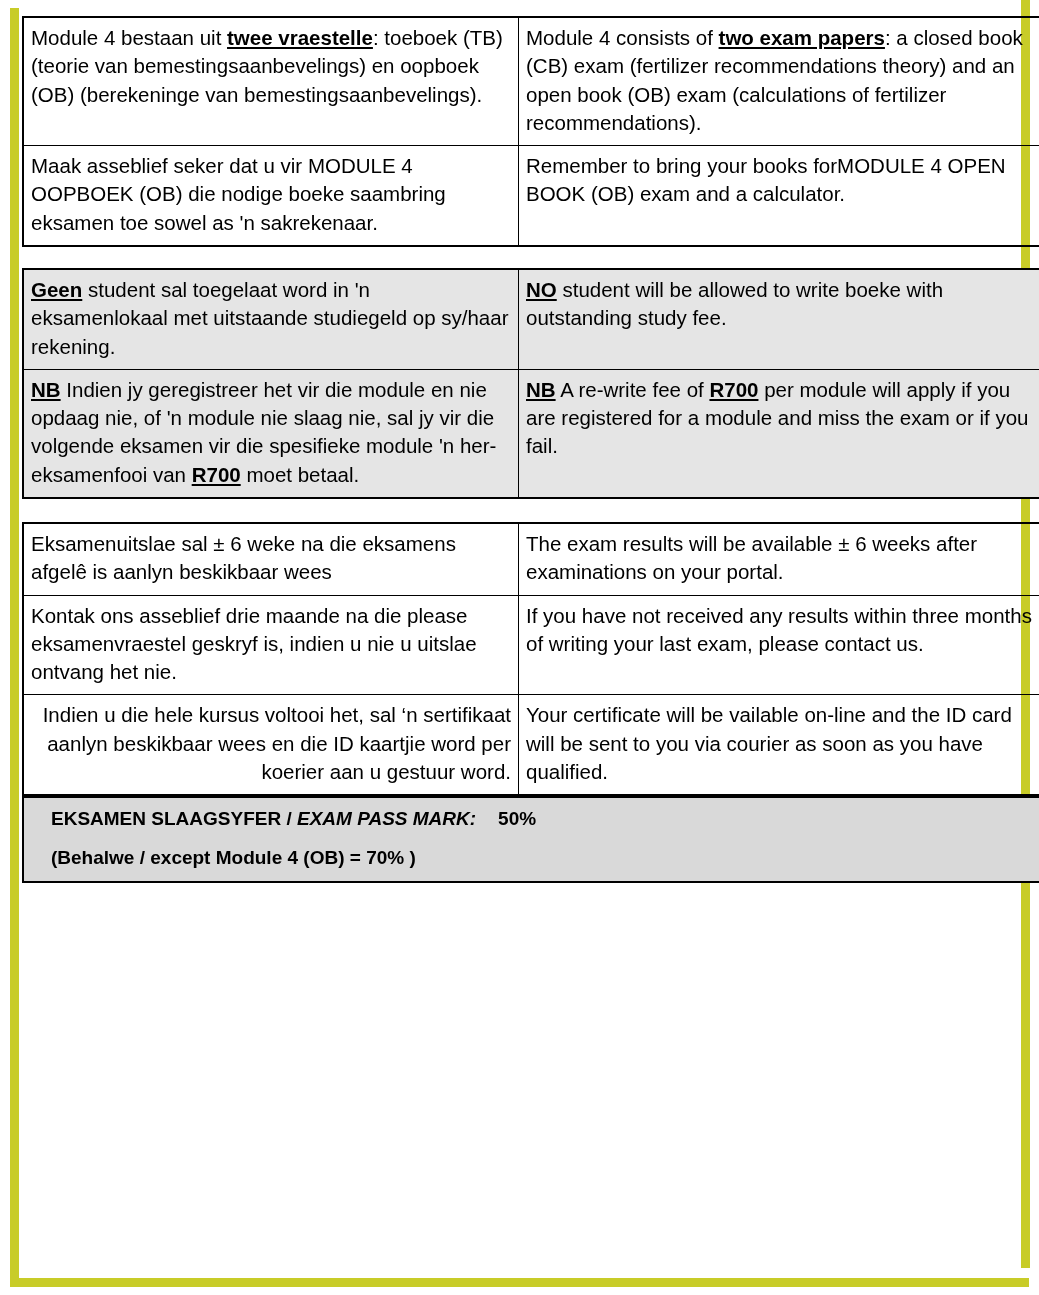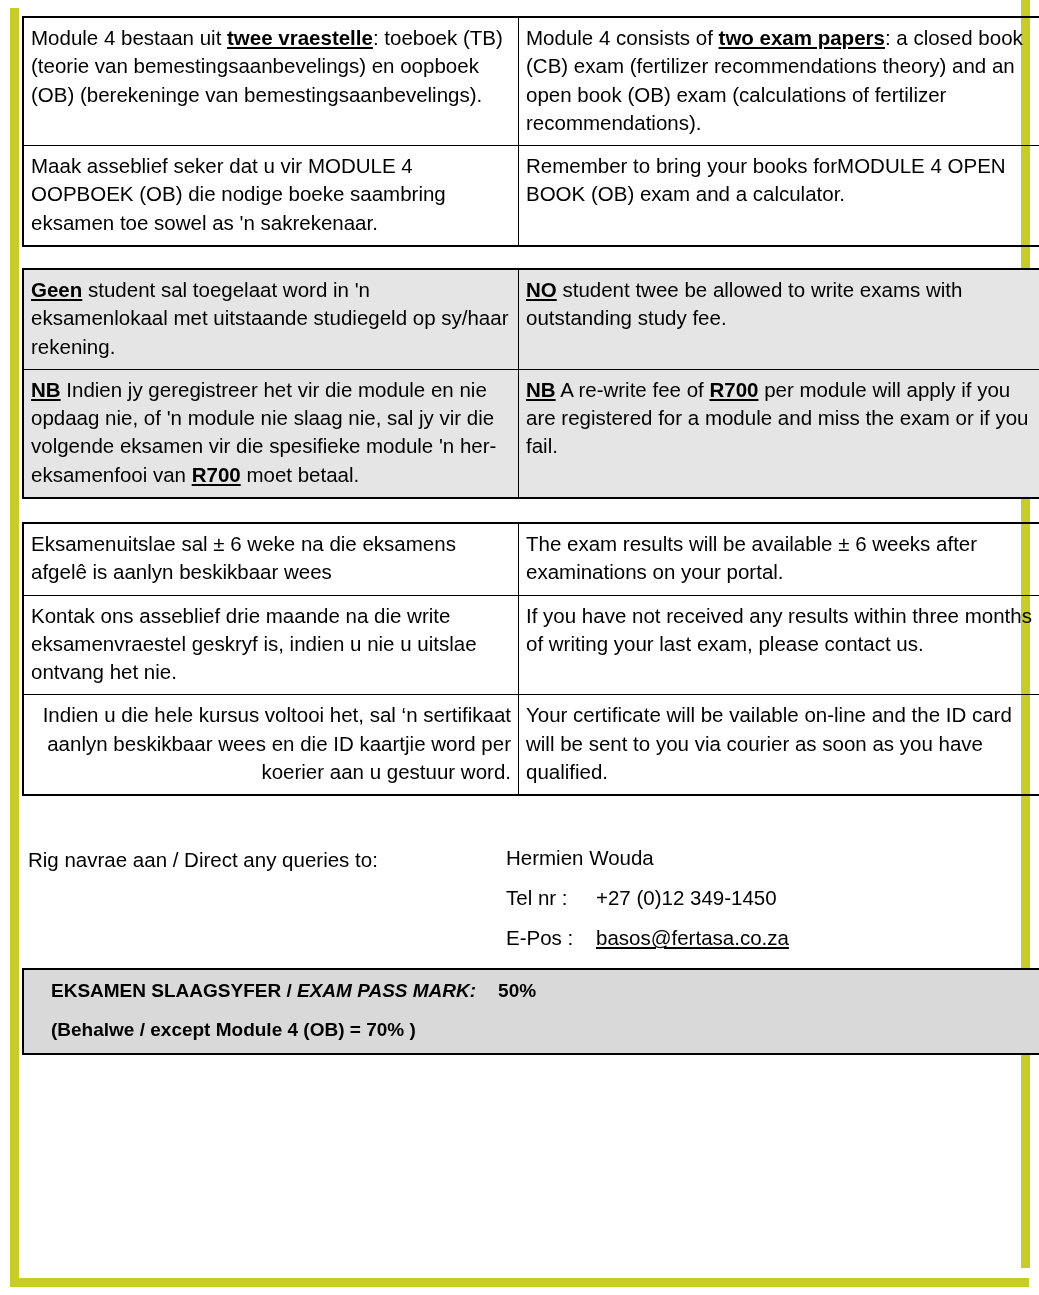--- a/index.html
+++ b/index.html
@@ -117,55 +117,47 @@
     </tr>
   </tbody>
     </table>
 
   <div class="gap-a"></div>
 
   <table class="doc-table shaded">
     <tbody>
         <tr>
       <td class="col-left"><span class="bu">Geen</span><span> student sal toegelaat word in 'n eksamenlokaal met uitstaande studiegeld op sy/haar rekening.</span></td>
-      <td class="col-right"><span class="bu">NO</span><span> student twee be allowed to write exams with outstanding study fee.</span></td>
+      <td class="col-right"><span class="bu">NO</span><span> student will be allowed to write boeke with outstanding study fee.</span></td>
     </tr>
     <tr>
       <td class="col-left"><span class="bu">NB</span><span> Indien jy geregistreer het vir die module en nie opdaag nie, of 'n module nie slaag nie, sal jy vir die volgende eksamen vir die spesifieke module 'n her-eksamenfooi van </span><span class="bu">R700</span><span> moet betaal.</span></td>
       <td class="col-right"><span class="bu">NB</span><span> A re-write fee of </span><span class="bu">R700</span><span> per module will apply if you are registered for a module and miss the exam or if you fail.</span></td>
     </tr>
   </tbody>
     </table>
 
   <div class="gap-b"></div>
 
   <table class="doc-table">
     <tbody>
         <tr>
       <td class="col-left">Eksamenuitslae sal ± 6 weke na die eksamens afgelê is aanlyn beskikbaar wees</td>
       <td class="col-right">The exam results will be available ± 6 weeks after examinations on your portal.</td>
     </tr>
     <tr>
-      <td class="col-left"><span>Kontak ons asseblief drie maande na </span><span class="u">die write</span><span> eksamenvraestel geskryf is, indien u nie u uitslae ontvang het nie.</span></td>
+      <td class="col-left"><span>Kontak ons asseblief drie maande na </span><span class="u">die please</span><span> eksamenvraestel geskryf is, indien u nie u uitslae ontvang het nie.</span></td>
       <td class="col-right"><span>If you have not received any results within three months of writing your </span><span class="u">last exam</span><span>, please contact us.</span></td>
     </tr>
     <tr>
       <td class="col-left centered">Indien u die hele kursus voltooi het, sal ‘n sertifikaat aanlyn beskikbaar wees en die ID kaartjie word per koerier aan u gestuur word.</td>
       <td class="col-right">Your certificate will be vailable on-line and the ID card will be sent to you via courier as soon as you have qualified.</td>
     </tr>
   </tbody>
     </table>
 
-  <div class="contact">
-    <div class="lbl">Rig navrae aan / Direct any queries to:</div>
-    <div class="col2">
-      <div class="line">Hermien Wouda</div>
-      <div class="line"><span class="tel-label">Tel nr   :</span><span class="telnum">+27 (0)12 349-1450</span></div>
-      <div class="line"><span class="epos-label">E-Pos :</span><span class="email">basos@fertasa.co.za</span></div>
-    </div>
-  </div>
 
   <div class="passmark">
     <div class="row1"><span>EKSAMEN SLAAGSYFER / </span><span class="ital">EXAM  PASS MARK:</span><span class="pct">50%</span></div>
     <div>(Behalwe / except Module 4 (OB) = 70% )</div>
   </div>
 
 </div>
 
 </body></html>

